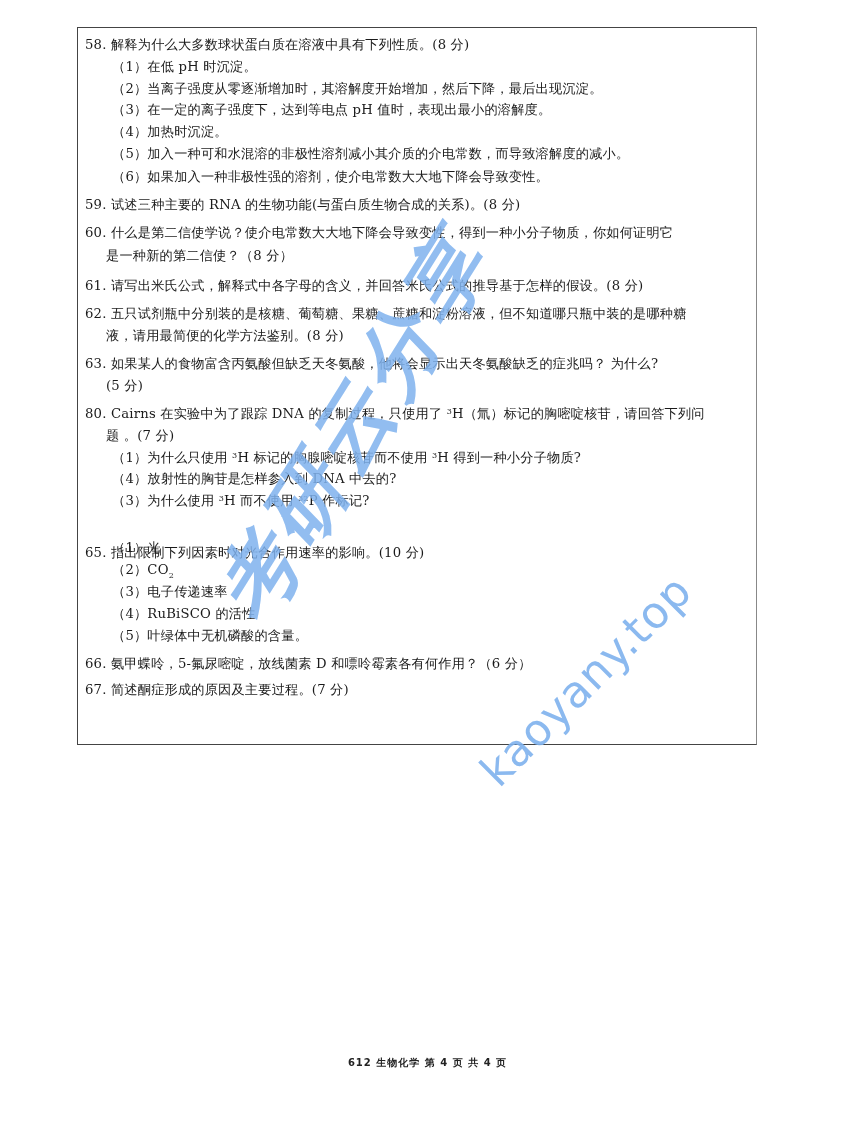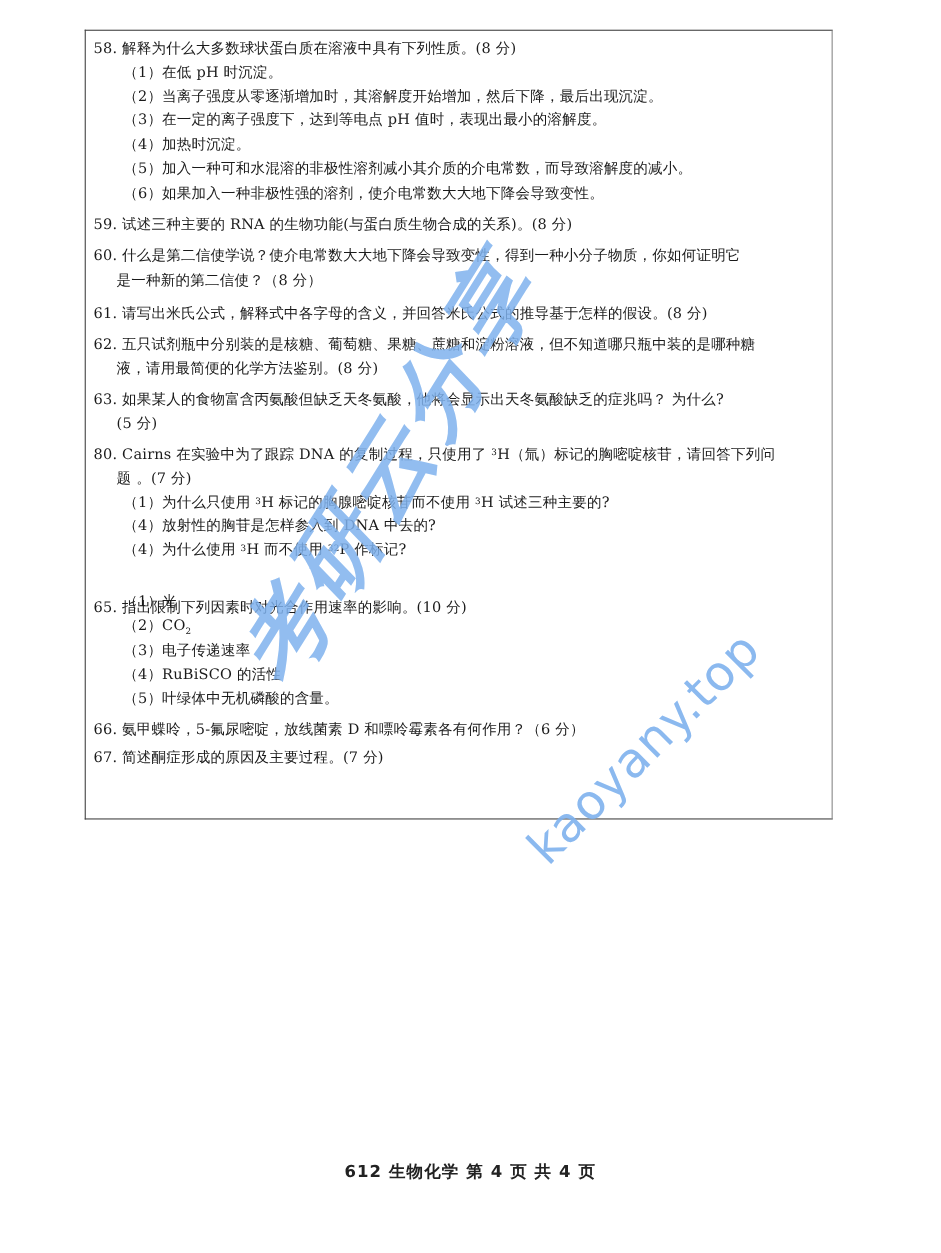--- a/index.html
+++ b/index.html
@@ -45,21 +45,21 @@
     font-size: 8px;
   }
   .footer {
     position: absolute;
     left: 0;
     width: 855px;
     top: 1056px;
     text-align: center;
     font-family: "DejaVu Sans", "Liberation Sans", sans-serif;
     font-weight: bold;
-    font-size: 15px;
+    font-size: 10px;
     letter-spacing: 1px;
     color: #222;
   }
   .watermark-cn {
     position: absolute;
     left: 190px;
     top: 585px;
     font-family: "DejaVu Serif", serif;
     font-size: 82px;
     font-weight: bold;
@@ -130,27 +130,27 @@
   <span>如果某人的食物富含丙氨酸但缺乏天冬氨酸，他将会显示出天冬氨酸缺乏的症兆吗？ 为什么?</span>
 </div>
 <div class="line cont" style="top:378px">(5 分)</div>
 
 <div class="line q" style="top:406px">
   <span>80.</span>
   <span>Cairns 在实验中为了跟踪 DNA 的复制过程，只使用了 </span><sup>3</sup><span>H（氚）标记的胸嘧啶核苷，请回答下列问</span>
 </div>
 <div class="line cont" style="top:428px">题 。(7 分)</div>
 <div class="line sub" style="top:450px">
-  <span>（1）为什么只使用 </span><sup>3</sup><span>H 标记的胸腺嘧啶核苷而不使用 </span><sup>3</sup><span>H 试述三种主要的?</span>
+  <span>（1）为什么只使用 </span><sup>3</sup><span>H 标记的胸腺嘧啶核苷而不使用 </span><sup>3</sup><span>H 得到一种小分子物质?</span>
 </div>
 <div class="line sub" style="top:471px">
   <span>（4）放射性的胸苷是怎样参入到 DNA 中去的?</span>
 </div>
 <div class="line sub" style="top:493px">
-  <span>（4）为什么使用 </span><sup>3</sup><span>H 而不使用 </span><sup>32</sup><span>P 作标记?</span>
+  <span>（3）为什么使用 </span><sup>3</sup><span>H 而不使用 </span><sup>32</sup><span>P 作标记?</span>
 </div>
 
 <div class="line q" style="top:545px">
   <span>65.</span>
   <span>指出限制下列因素时对光合作用速率的影响。(10 分)</span>
 </div>
 <div class="line sub" style="top:540px">
   <span>（1）光</span>
 </div>
 <div class="line sub" style="top:562px">

